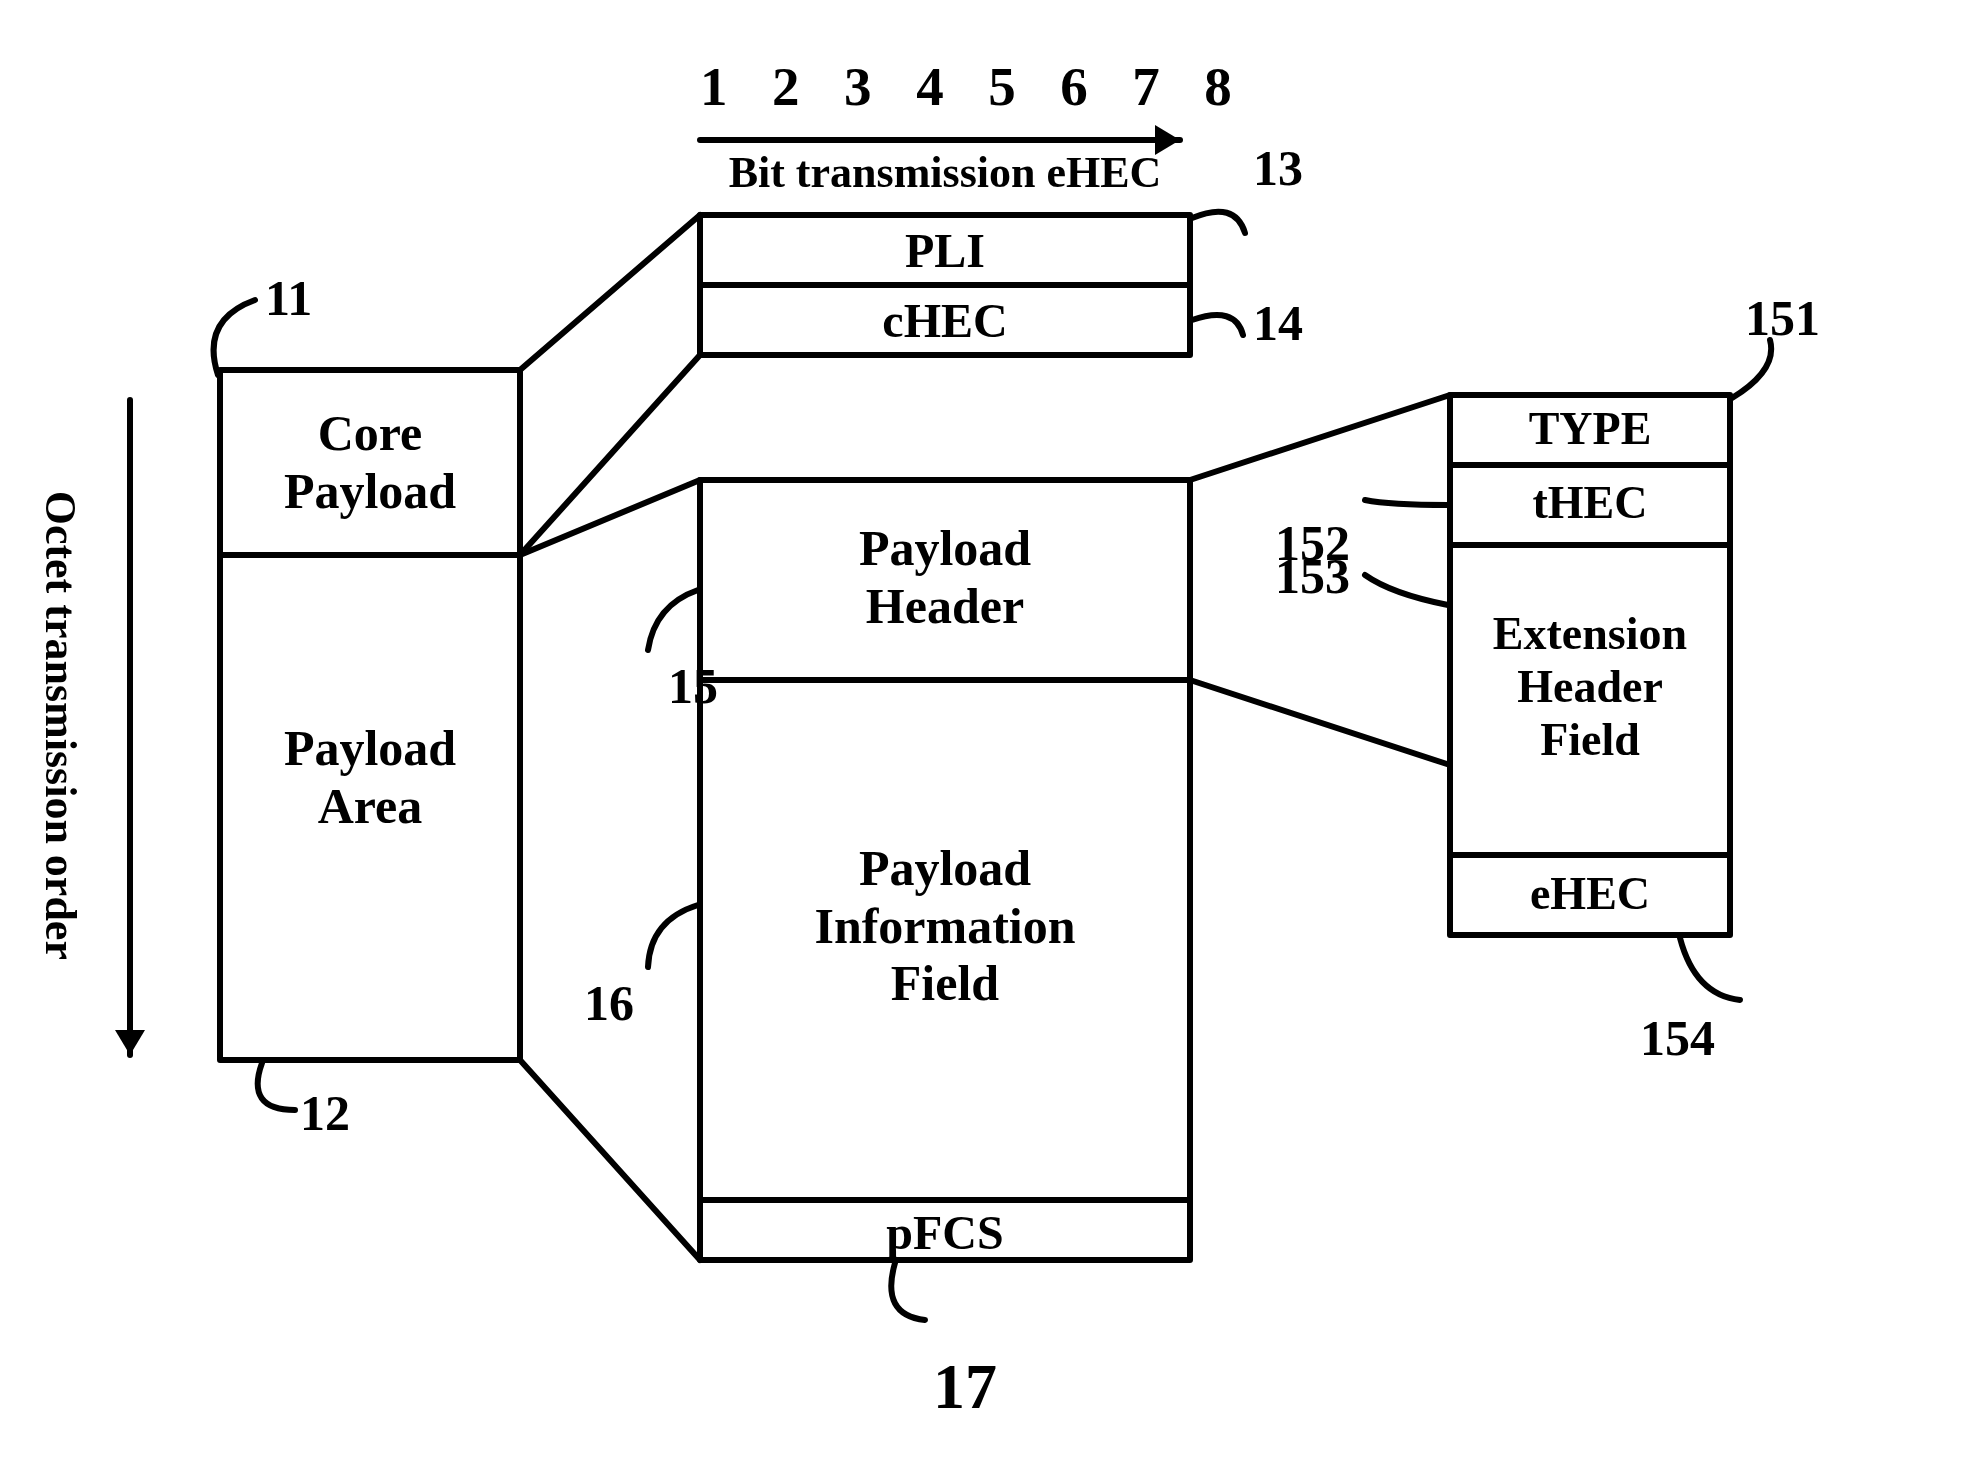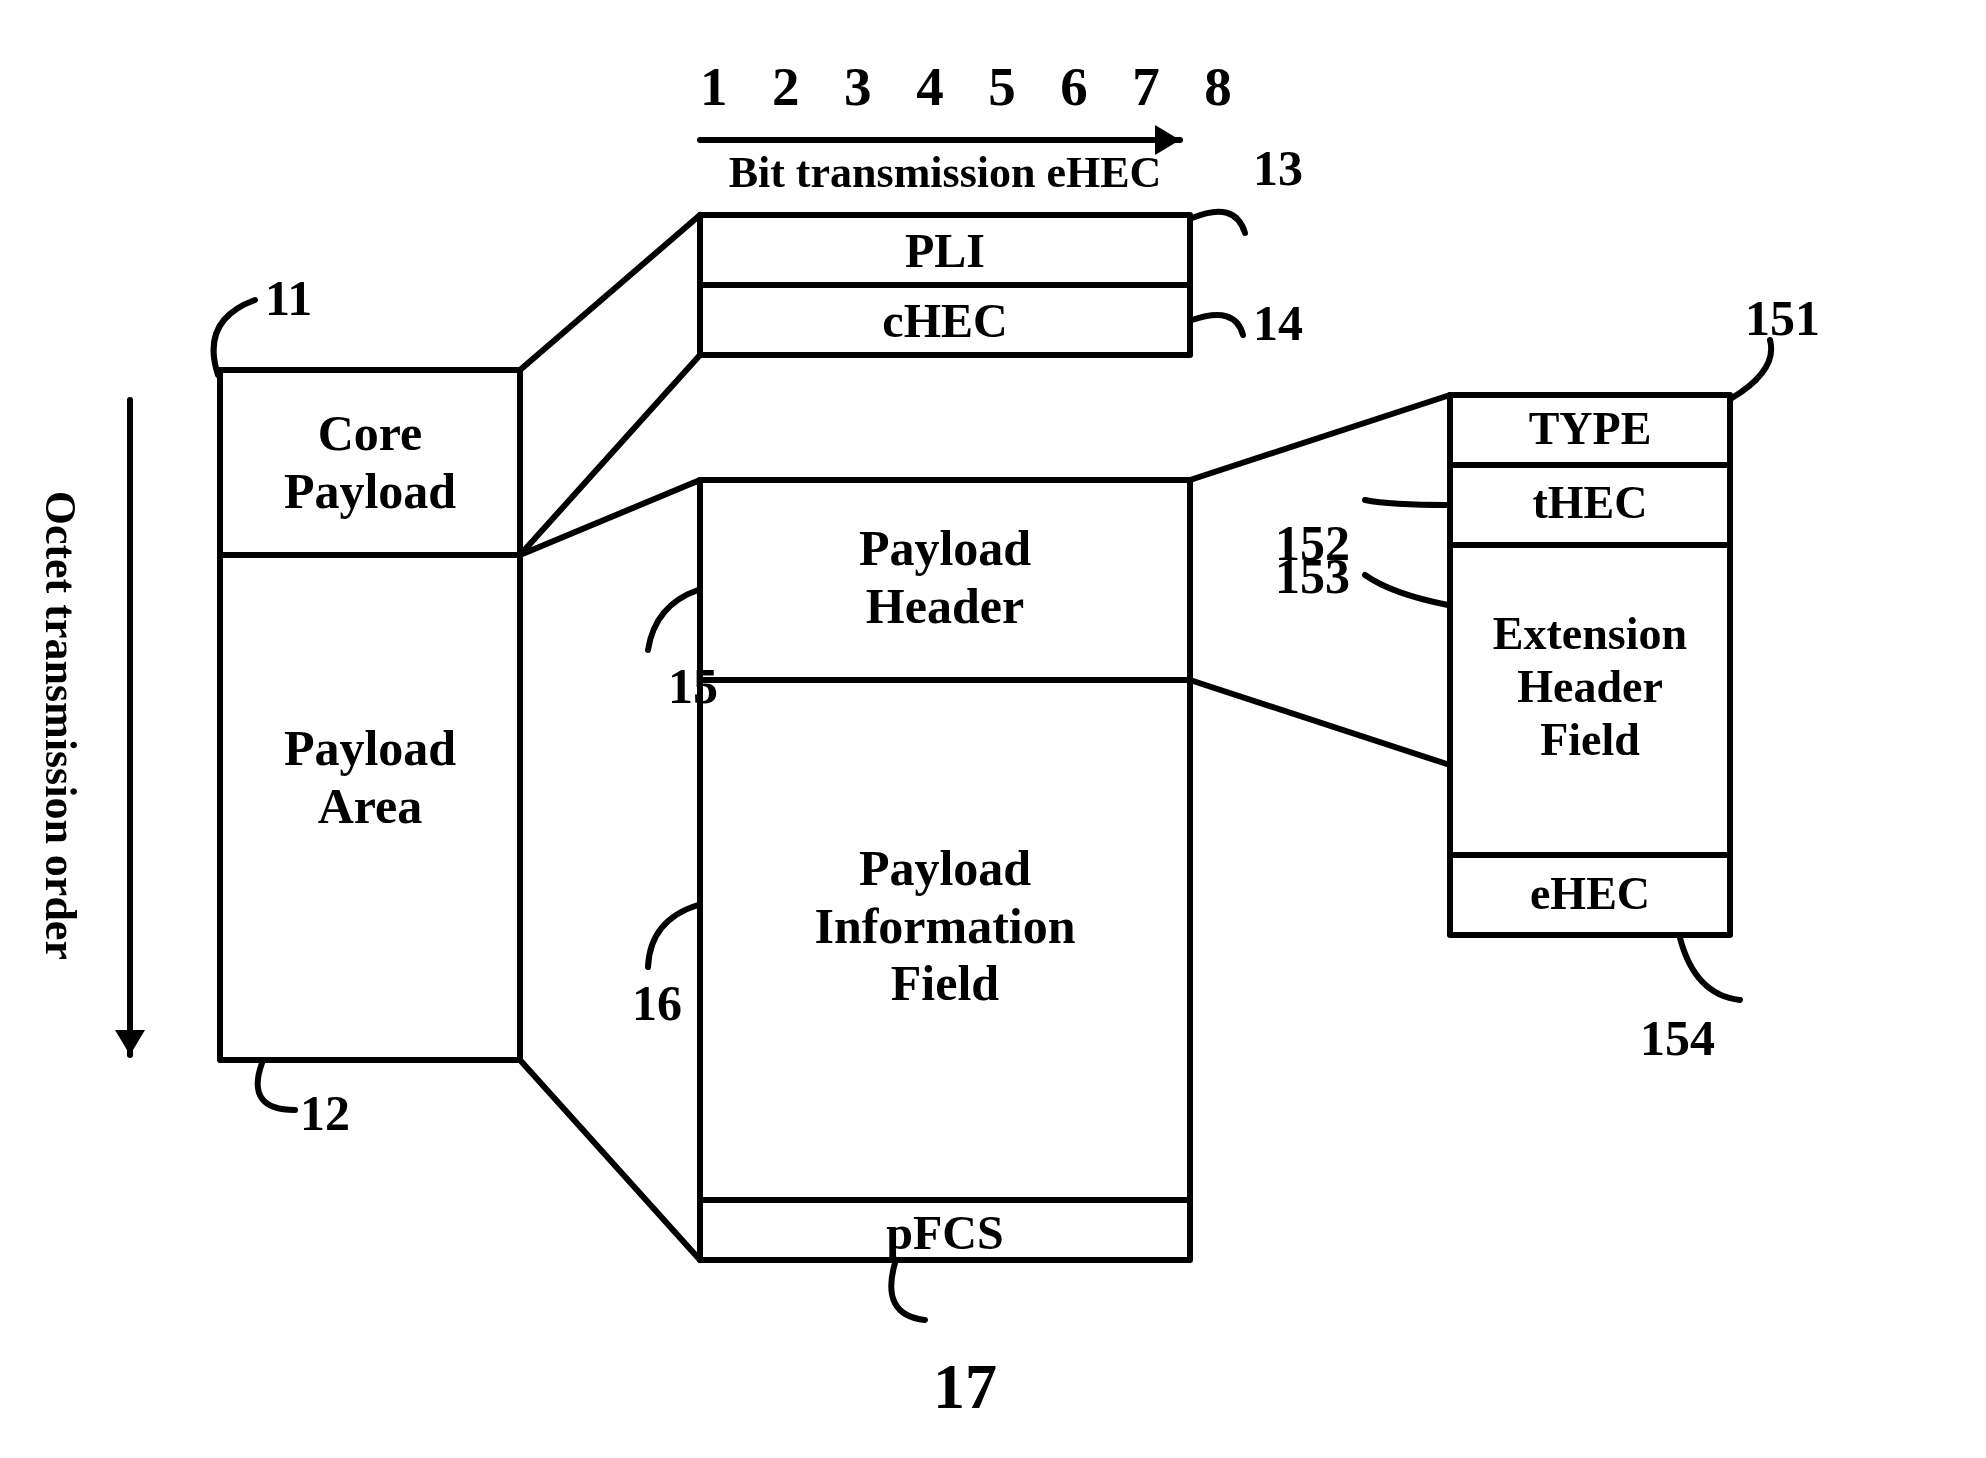--- a/index.html
+++ b/index.html
@@ -119,20 +119,20 @@
 <div class="label" style="left:1450px; top:608px; width:280px; font-size:46px;">Extension
 Header
 Field</div>
 <div class="label" style="left:1450px; top:868px; width:280px; font-size:46px;">eHEC</div>
 
 <div class="label" style="left:265px; top:270px; font-size:50px;">11</div>
 <div class="label" style="left:300px; top:1085px; font-size:50px;">12</div>
 <div class="label" style="left:1253px; top:140px; font-size:50px;">13</div>
 <div class="label" style="left:1253px; top:295px; font-size:50px;">14</div>
 <div class="label" style="left:633px; top:658px; font-size:50px;margin-left:35px;">15</div>
-<div class="label" style="left:632px; top:975px; font-size:50px;">16</div>
+<div class="label" style="left:584px; top:975px; font-size:50px;">16</div>
 <div class="label" style="left:933px; top:1350px; font-size:64px;">17</div>
 <div class="label" style="left:1745px; top:290px; font-size:50px;">151</div>
 <div class="label" style="left:1275px; top:475px; font-size:50px;margin-top:40px;">152</div>
 <div class="label" style="left:1275px; top:548px; font-size:50px;">153</div>
 <div class="label" style="left:1640px; top:1010px; font-size:50px;">154</div>
 
 </div>
 
 </body></html>

